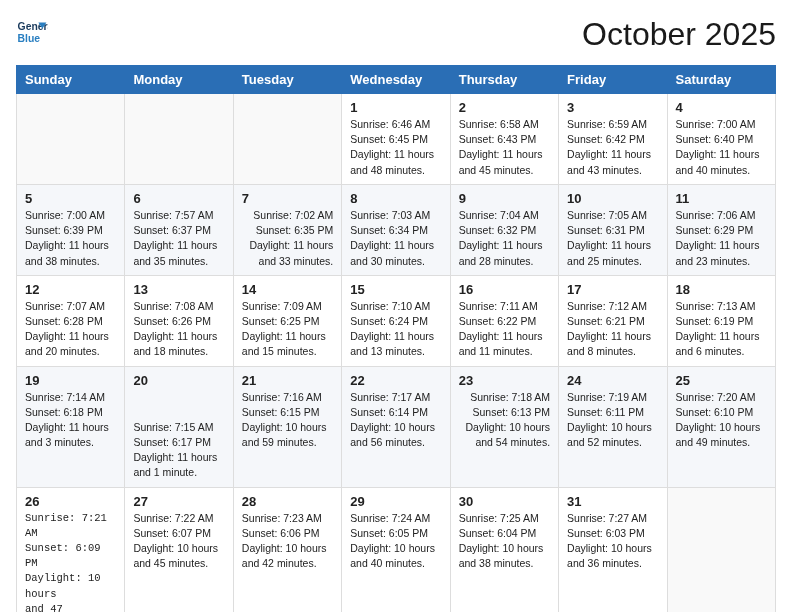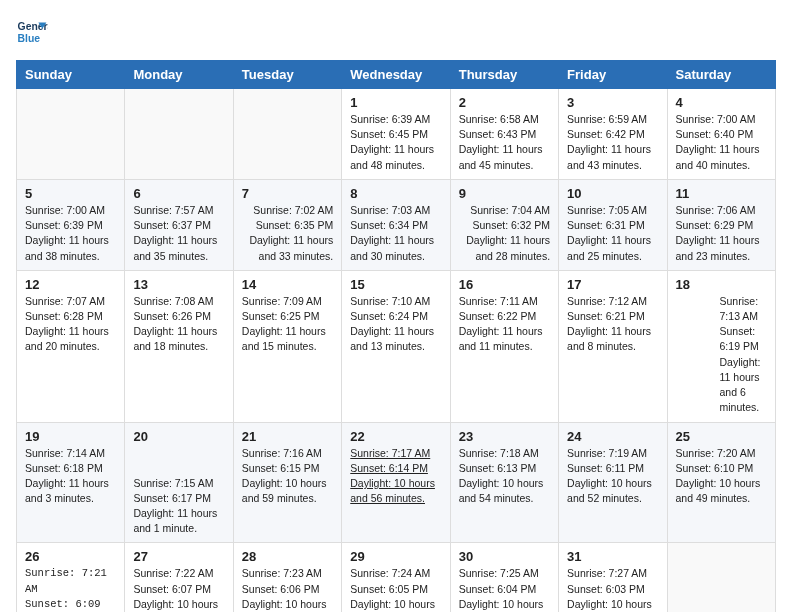--- a/index.html
+++ b/index.html
@@ -82,20 +82,21 @@
 
 <div class="header">
   <div class="logo">
     <svg class="logo-icon" viewBox="0 0 40 40">
       <text x="2" y="18" font-size="13" font-weight="bold" fill="#1a3a5c">General</text>
       <text x="2" y="32" font-size="13" font-weight="bold" fill="#2a7fc1">Blue</text>
       <polygon points="28,8 38,8 33,16" fill="#2a7fc1"></polygon>
     </svg>
   </div>
   <div class="title-block">
+    <div class="month-title">October 2025</div>
   </div>
 </div>
 
 <table class="calendar">
   <thead>
     <tr>
     <th>Sunday</th>
         <th>Monday</th>
         <th>Tuesday</th>
         <th>Wednesday</th>
@@ -104,21 +105,21 @@
         <th>Saturday</th>
       </tr>
   </thead>
   <tbody id="calendar-body">
   <tr>
         <td class="empty"></td>
         <td class="empty"></td>
         <td class="empty"></td>
         <td>
           <span class="day-num">1</span>
-          <div class="day-info" style="white-space: pre-line;">Sunrise: 6:39 AM
+          <div class="day-info" style="white-space: pre-line;">Sunrise: 6:46 AM
 Sunset: 6:45 PM
 Daylight: 11 hours
 and 48 minutes.</div>
         </td>
         <td>
           <span class="day-num">2</span>
           <div class="day-info" style="white-space: pre-line;">Sunrise: 6:58 AM
 Sunset: 6:43 PM
 Daylight: 11 hours
 and 45 minutes.</div>
@@ -162,21 +163,21 @@
         </td>
         <td>
           <span class="day-num">8</span>
           <div class="day-info" style="white-space: pre-line;">Sunrise: 7:03 AM
 Sunset: 6:34 PM
 Daylight: 11 hours
 and 30 minutes.</div>
         </td>
         <td>
           <span class="day-num">9</span>
-          <div class="day-info" style="white-space: pre-line; text-align: right;">Sunrise: 7:04 AM
+          <div class="day-info" style="white-space: pre-line;">Sunrise: 7:04 AM
 Sunset: 6:32 PM
 Daylight: 11 hours
 and 28 minutes.</div>
         </td>
         <td>
           <span class="day-num">10</span>
           <div class="day-info" style="white-space: pre-line;">Sunrise: 7:05 AM
 Sunset: 6:31 PM
 Daylight: 11 hours
 and 25 minutes.</div>
@@ -227,21 +228,21 @@
         </td>
         <td>
           <span class="day-num">17</span>
           <div class="day-info" style="white-space: pre-line;">Sunrise: 7:12 AM
 Sunset: 6:21 PM
 Daylight: 11 hours
 and 8 minutes.</div>
         </td>
         <td>
           <span class="day-num">18</span>
-          <div class="day-info" style="white-space: pre-line; margin-left: 44px;">Sunrise: 7:13 AM
+          <div class="day-info" style="white-space: pre-line;">Sunrise: 7:13 AM
 Sunset: 6:19 PM
 Daylight: 11 hours
 and 6 minutes.</div>
         </td>
       </tr>
       <tr>
         <td>
           <span class="day-num">19</span>
           <div class="day-info" style="white-space: pre-line;">Sunrise: 7:14 AM
 Sunset: 6:18 PM
@@ -257,28 +258,28 @@
         </td>
         <td>
           <span class="day-num">21</span>
           <div class="day-info" style="white-space: pre-line;">Sunrise: 7:16 AM
 Sunset: 6:15 PM
 Daylight: 10 hours
 and 59 minutes.</div>
         </td>
         <td>
           <span class="day-num">22</span>
-          <div class="day-info" style="white-space: pre-line; text-decoration: underline;">Sunrise: 7:17 AM
+          <div class="day-info" style="white-space: pre-line;">Sunrise: 7:17 AM
 Sunset: 6:14 PM
 Daylight: 10 hours
 and 56 minutes.</div>
         </td>
         <td>
           <span class="day-num">23</span>
-          <div class="day-info" style="white-space: pre-line;">Sunrise: 7:18 AM
+          <div class="day-info" style="white-space: pre-line; text-align: right;">Sunrise: 7:18 AM
 Sunset: 6:13 PM
 Daylight: 10 hours
 and 54 minutes.</div>
         </td>
         <td>
           <span class="day-num">24</span>
           <div class="day-info" style="white-space: pre-line;">Sunrise: 7:19 AM
 Sunset: 6:11 PM
 Daylight: 10 hours
 and 52 minutes.</div>

